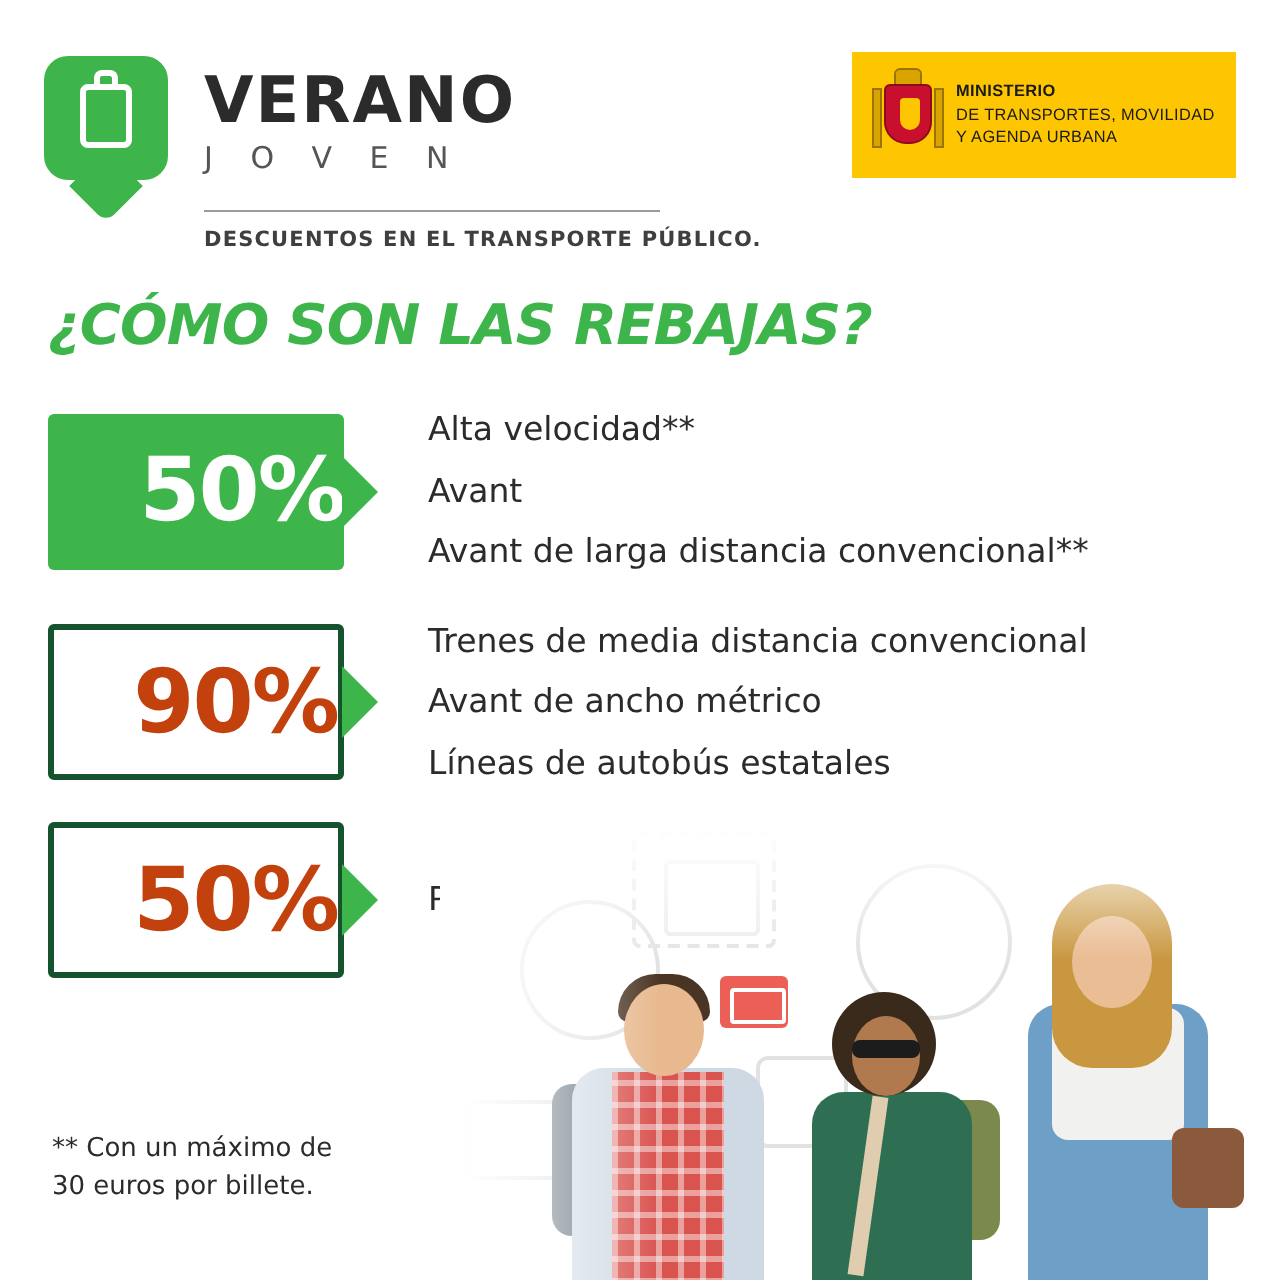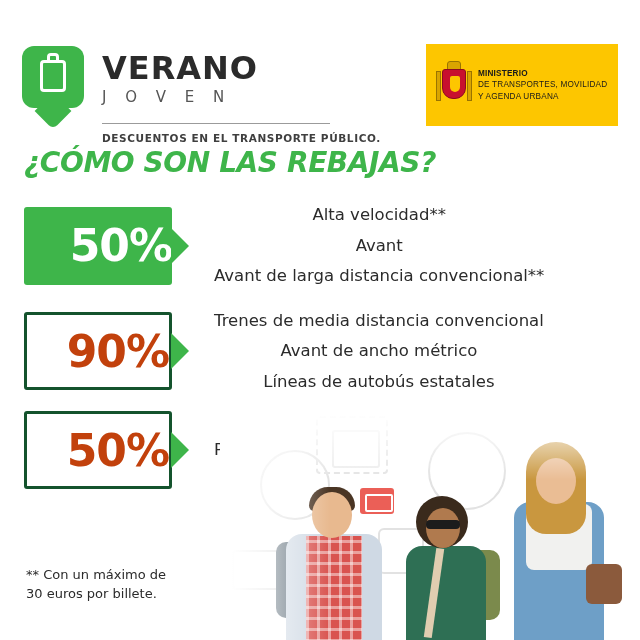--- a/index.html
+++ b/index.html
@@ -11,21 +11,21 @@
   }
   .page {
     position: relative;
     width: 640px; height: 640px;
     background: #ffffff;
   }
 
   
   .header {
     position: absolute;
-    top: 36px; left: 0; right: 0;
+    top: 18px; left: 0; right: 0;
     height: 96px;
   }
   .brand {
     position: absolute;
     left: 22px; top: 10px;
     display: flex;
     align-items: flex-start;
   }
   .pin {
     position: relative;
@@ -92,21 +92,21 @@
     letter-spacing: 0.6px;
     color: #3f3f3f;
     margin-top: 8px;
     font-weight: bold;
   }
 
   
   .ministry {
     position: absolute;
     right: 22px; top: 8px;
-    width: 192px; height: 82px;
+    width: 192px; height: 63px;
     background: #fdc600;
     display: flex;
     align-items: center;
     padding: 6px 8px;
   }
   .coat {
     width: 36px; height: 48px;
     position: relative;
     flex: 0 0 auto;
     margin: 0 6px 0 2px;
@@ -210,21 +210,20 @@
   }
   .badge.outline .arrow {
     right: -20px;
     border-left-color: #3eb54a;
   }
   .items {
     margin-left: 42px;
     display: flex;
     flex-direction: column;
     justify-content: center;
-    align-items: center;
   }
   .item {
     font-family: "DejaVu Sans", sans-serif;
     font-size: 16.5px;
     color: #2b2b2b;
     line-height: 1.0;
     padding: 7px 0;
   }
 
   

